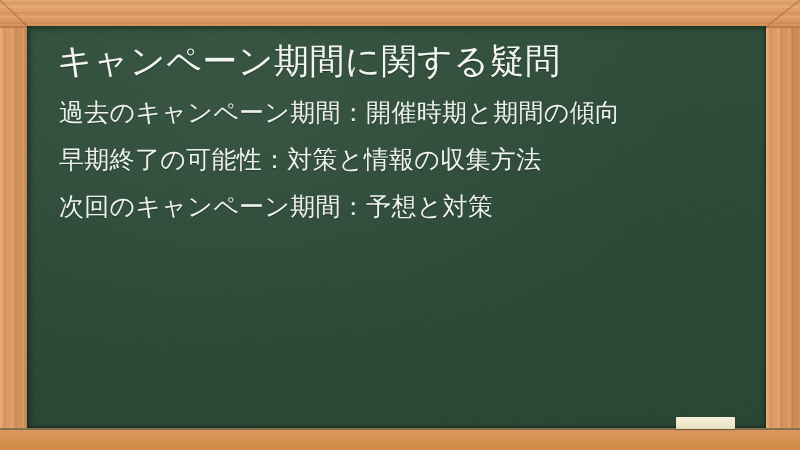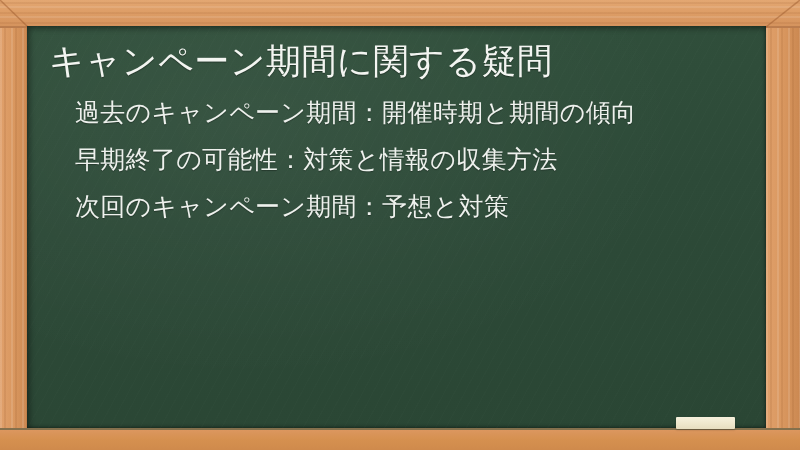--- a/index.html
+++ b/index.html
@@ -136,27 +136,27 @@
     position: relative;
     z-index: 2;
     padding: 14px 22px 0 14px;
   }
   .slide-title {
     color: #f3f5f1;
     font-size: 35px;
     line-height: 1.25;
     font-weight: 400;
     letter-spacing: 0.5px;
-    margin: 0 0 16px 8px;
+    margin: 0 0 16px 16px;
     text-shadow: 0 1px 1px rgba(0,0,0,0.35);
     white-space: nowrap;
   }
   .bullet-list {
     list-style: none;
-    margin: 16px;
+    margin: 0;
     padding: 0 0 0 18px;
   }
   .bullet-item {
     color: #eef1ed;
     font-size: 25px;
     line-height: 1.0;
     letter-spacing: 0.3px;
     margin: 0 0 22px 0;
     white-space: nowrap;
     text-shadow: 0 1px 1px rgba(0,0,0,0.30);

